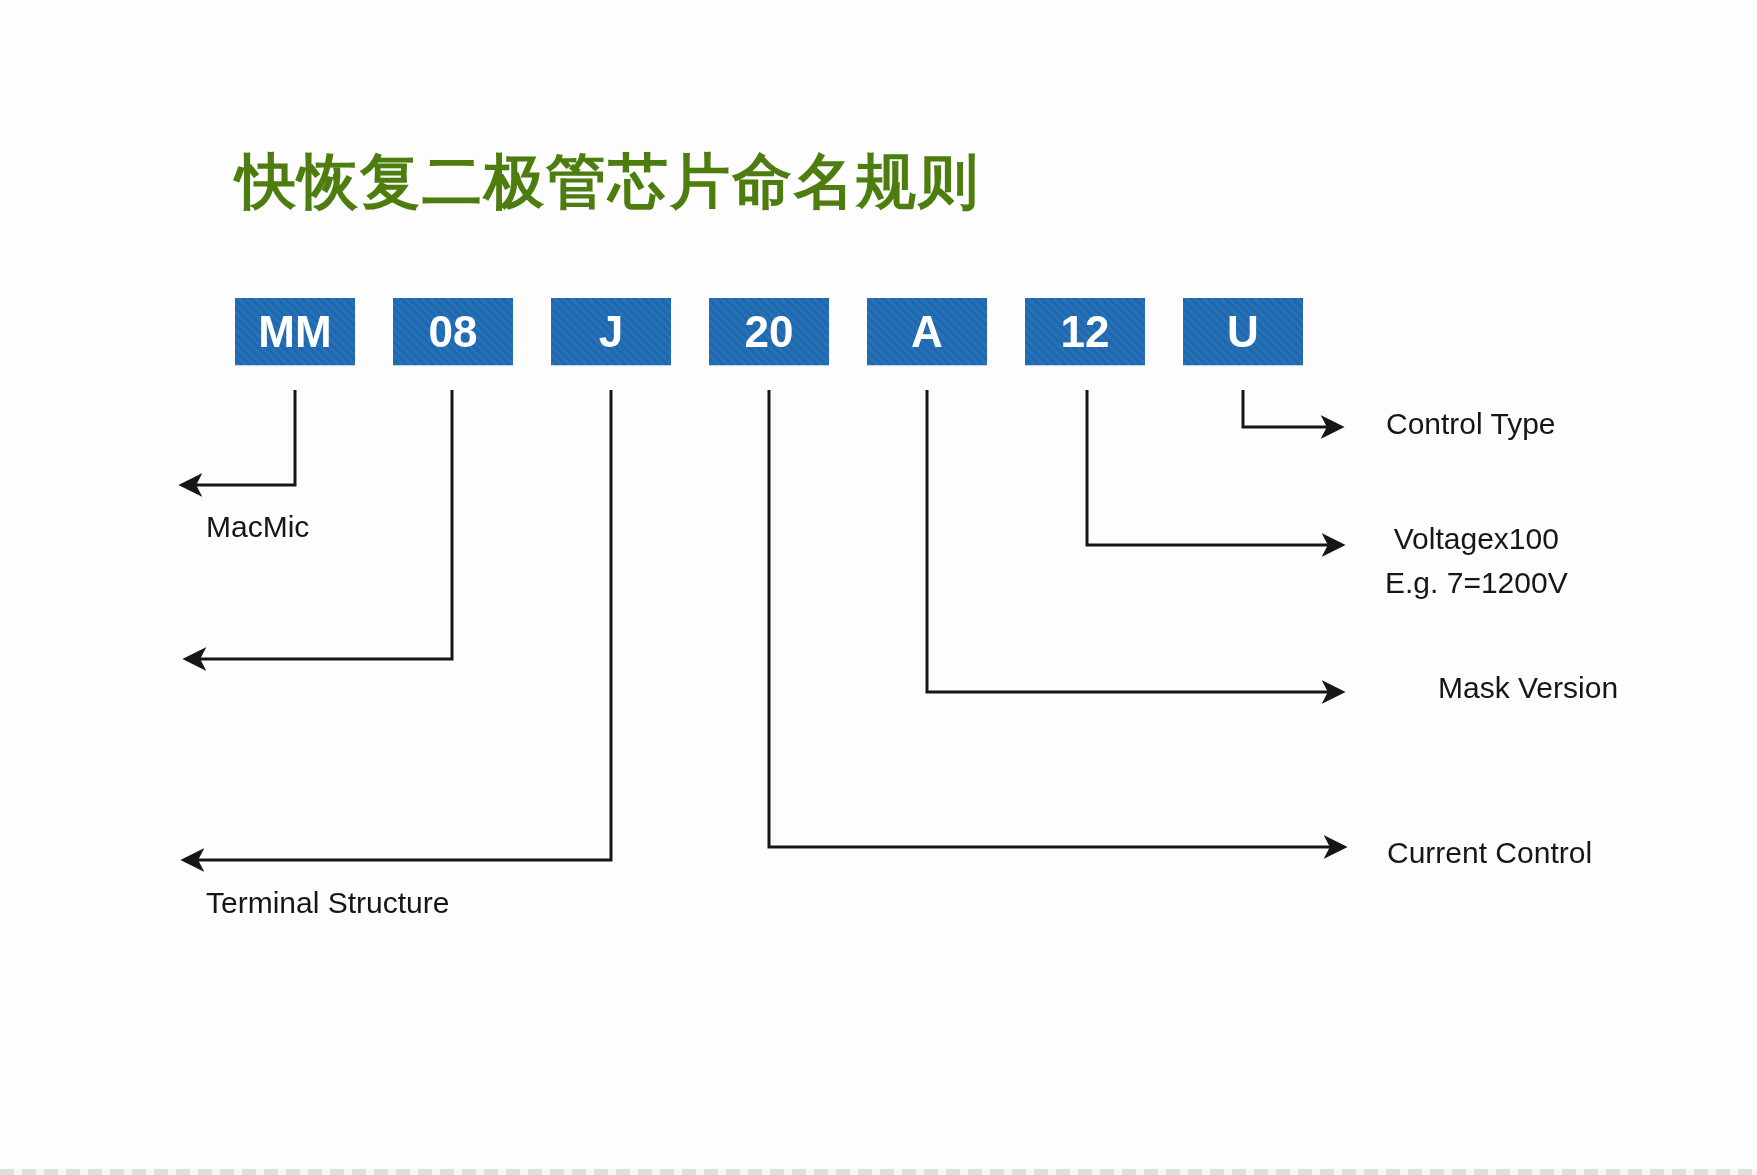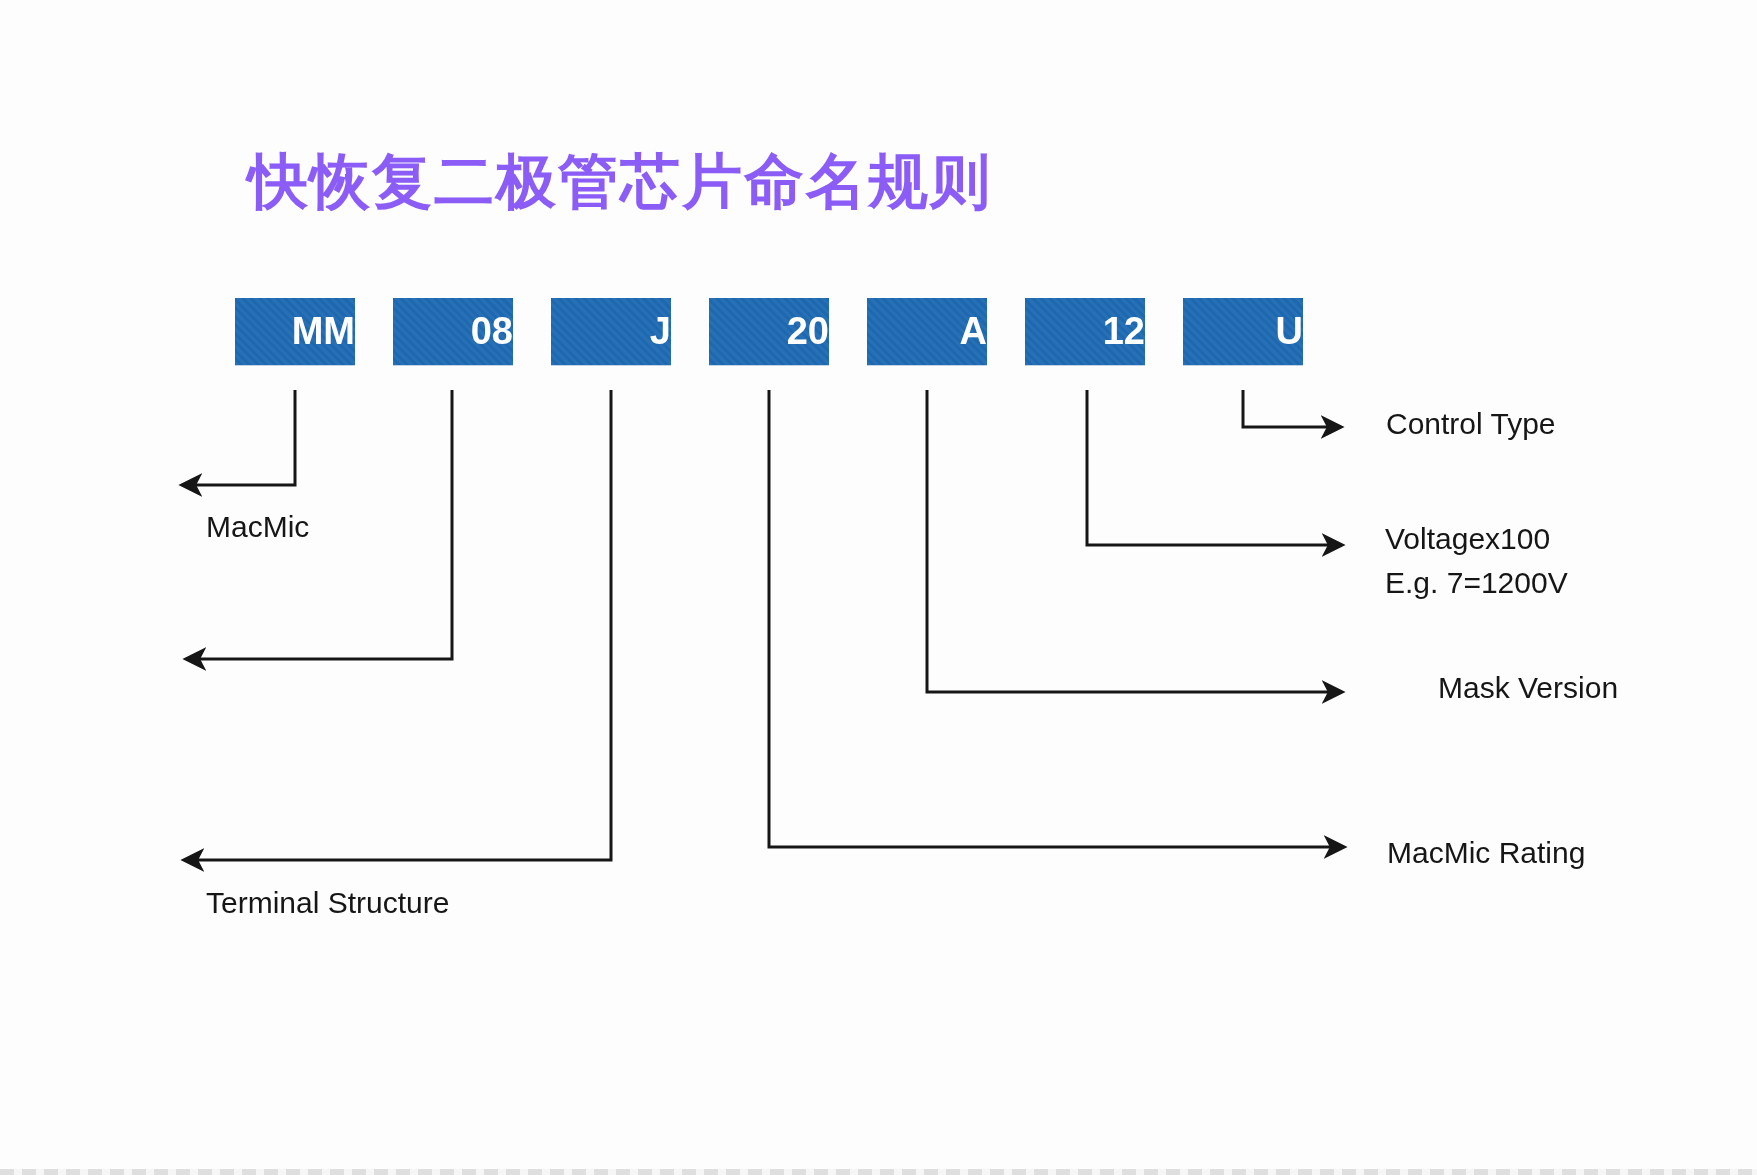--- a/index.html
+++ b/index.html
@@ -7,38 +7,38 @@
     position:relative;
     width:1757px;height:1175px;
     background:#fdfdfd;
     overflow:hidden;
     font-family:"Liberation Sans","DejaVu Sans",sans-serif;
     color:#161616;
   }
   .page-title{
     position:absolute;left:236px;top:142px;
     font-size:60px;font-weight:600;letter-spacing:2px;
-    color:#8b5cf6;white-space:nowrap;margin-left:12px;
+    color:#4d7c0f;white-space:nowrap;
   }
   .box{
     position:absolute;top:298px;width:120px;height:67px;
     background:#1e6ab3;
     background-image:repeating-linear-gradient(45deg,rgba(255,255,255,0.045) 0 3px,rgba(0,0,0,0.02) 3px 6px);
-    color:#ffffff;font-size:38px;font-weight:700;
-    text-align:right;line-height:67px;
+    color:#ffffff;font-size:44px;font-weight:700;
+    text-align:center;line-height:67px;
     box-shadow:0 1px 0 rgba(120,160,200,0.45);
   }
   .b0{left:235px}.b1{left:393px}.b2{left:551px}
   .b3{left:709px}.b4{left:867px}.b5{left:1025px}.b6{left:1183px}
   svg.connectors{position:absolute;left:0;top:0;}
   .lbl{
     position:absolute;font-size:30px;line-height:44px;
     color:#161616;white-space:nowrap;
   }
-  .lbl div{height:44px;}
+  .lbl div{height:44px;text-align:center;}
   .bottom-edge{
     position:absolute;left:0;bottom:0;width:100%;height:6px;
     background:repeating-linear-gradient(90deg,#d7d7d7 0 14px,#f4f4f4 14px 22px);
     opacity:0.8;
   }
 </style>
 </head>
 <body>
 
 <div id="stage">
@@ -75,16 +75,16 @@
 
   <div class="lbl" style="left:1386px;top:402px">Control Type</div>
 
   <div class="lbl" style="left:1385px;top:517px">
     <div>Voltagex100</div>
     <div>E.g. 7=1200V</div>
   </div>
 
   <div class="lbl" style="left:1438px;top:666px">Mask Version</div>
 
-  <div class="lbl" style="left:1387px;top:831px">MacMic Rating</div>
+  <div class="lbl" style="left:1387px;top:831px">Current Control</div>
 
   <div class="bottom-edge"></div>
 </div>
 
 </body></html>

